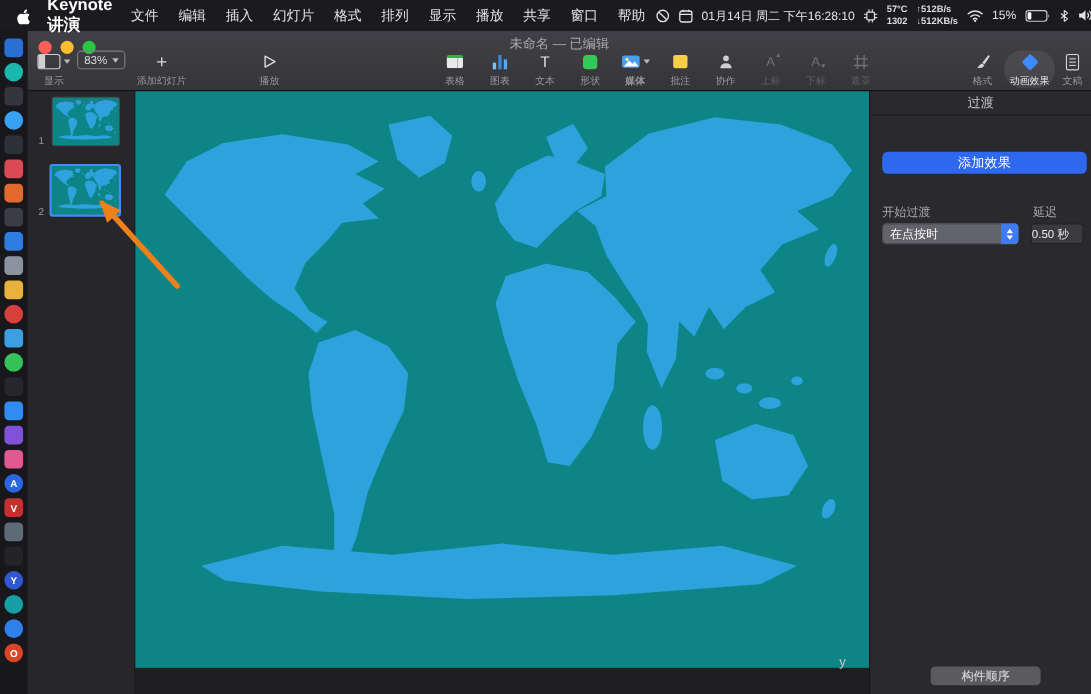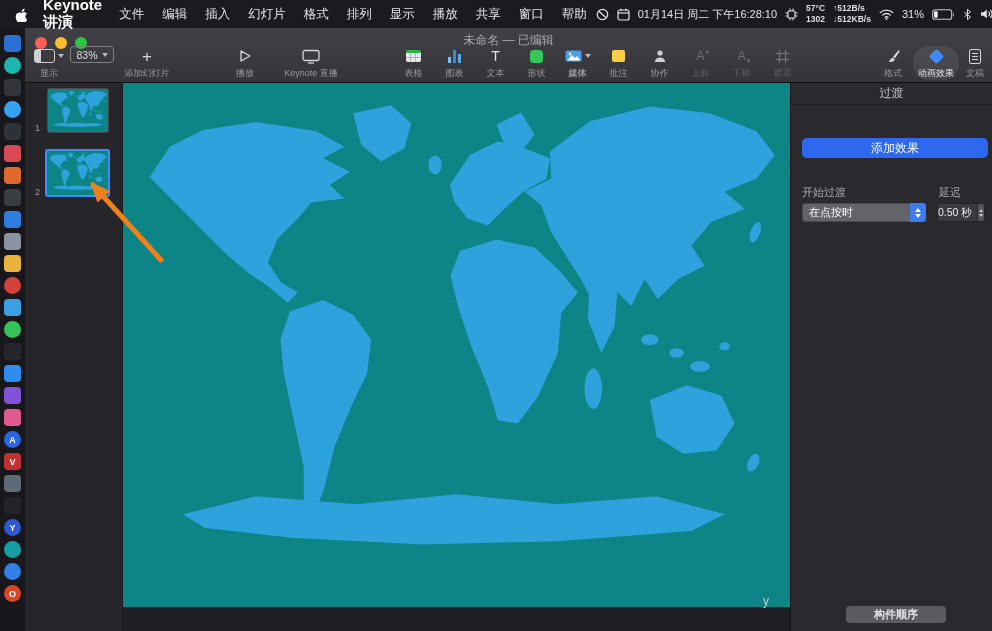--- a/index.html
+++ b/index.html
@@ -92,27 +92,27 @@
   .lbl-start{left:11px;top:102px;} .lbl-delay{left:148px;top:102px;}
   .dropdown{position:absolute;left:11px;top:120px;width:124px;height:19px;background:#63636a;
     border-radius:4px;display:flex;align-items:center;overflow:hidden;box-shadow:inset 0 0 0 1px #4a4a52;}
   .dd-text{flex:1;font-size:11px;color:#fff;padding-left:7px;white-space:nowrap;}
   .dd-cap{width:16px;height:100%;background:#3e7af0;display:flex;flex-direction:column;
     align-items:center;justify-content:center;gap:2px;}
   .tri-up{width:0;height:0;border-left:3px solid transparent;border-right:3px solid transparent;border-bottom:4px solid #fff;}
   .tri-dn{width:0;height:0;border-left:3px solid transparent;border-right:3px solid transparent;border-top:4px solid #fff;}
   .delaybox{position:absolute;left:146px;top:120px;width:48px;height:19px;background:#3a3a3f;
     border:1px solid #232327;border-radius:3px;display:flex;align-items:center;box-sizing:border-box;overflow:hidden;}
-  .delay-text{flex:1;text-align:right;font-size:10.5px;color:#ececef;padding-right:5px;white-space:nowrap;}
+  .delay-text{flex:1;text-align:right;font-size:10.5px;color:#ececef;padding-right:19px;white-space:nowrap;}
   .stepper{width:11px;height:100%;background:#55555b;border-left:1px solid #2a2a2e;
     display:flex;flex-direction:column;align-items:center;justify-content:center;gap:2px;}
   .stepper .tri-up{border-bottom-color:#cfcfd3;border-left-width:2.5px;border-right-width:2.5px;border-bottom-width:3.5px;}
   .stepper .tri-dn{border-top-color:#cfcfd3;border-left-width:2.5px;border-right-width:2.5px;border-top-width:3.5px;}
   .build-order{position:absolute;left:55px;bottom:8px;width:100px;height:17px;background:#5a5a5f;
-    border-radius:4px;color:#e2e2e5;font-size:11px;display:flex;align-items:center;justify-content:center;font-weight:bold;}
+    border-radius:4px;color:#e2e2e5;font-size:11px;display:flex;align-items:center;justify-content:center;}
   
   .arrow-overlay{position:absolute;inset:0;pointer-events:none;z-index:80;}
   .hidden-defs{position:absolute;width:0;height:0;}
 </style>
 </head>
 <body>
 
 <svg class="hidden-defs" aria-hidden="true">
   <defs>
     <g id="worldmap">
@@ -203,21 +203,21 @@
     <span class="sicon">
       <svg width="15" height="11" viewBox="0 0 15 11">
           <g fill="none" stroke="#e3e3e7" stroke-width="1.3" stroke-linecap="round">
             <path d="M1.2 3.6 A9 9 0 0 1 13.8 3.6"></path>
             <path d="M3.6 6.1 A5.6 5.6 0 0 1 11.4 6.1"></path>
             <path d="M5.9 8.4 A2.4 2.4 0 0 1 9.1 8.4"></path>
           </g>
           <circle cx="7.5" cy="10" r="1" fill="#e3e3e7"></circle>
         </svg>
     </span>
-    <span class="battpct">31%</span>
+    <span class="battpct">15%</span>
     <span class="sicon">
       <svg width="23" height="11" viewBox="0 0 23 11">
           <rect x="0.7" y="0.7" width="19" height="9.6" rx="2.4" fill="none" stroke="#c9c9cd" stroke-width="1.1"></rect>
           <rect x="2.2" y="2.2" width="3.4" height="6.6" rx="1" fill="#fff"></rect>
           <path d="M21 3.5 q1.6 2 0 4 Z" fill="#c9c9cd"></path>
         </svg>
     </span>
     <span class="sicon">
       <svg width="9" height="13" viewBox="0 0 10 13">
           <path d="M5 0.8 L5 12.2 M5 0.8 L8.4 3.6 L1.6 9 M5 12.2 L8.4 9.4 L1.6 4" fill="none" stroke="#e3e3e7" stroke-width="1.1" stroke-linejoin="round"></path>
@@ -299,29 +299,20 @@
     </div>
 
     <div class="tbi" style="left:196px;width:48px;">
       <span class="tbico">
           <svg width="14" height="14" viewBox="0 0 14 14">
             <polygon points="3,2 12,7 3,12" fill="none" stroke="#d6d6da" stroke-width="1.3" stroke-linejoin="round"></polygon>
           </svg>
         </span>
       <span class="tblbl">播放</span>
     </div>
-    <div class="tbi" style="left:246px;width:80px;">
-      <span class="tbico">
-          <svg width="18" height="15" viewBox="0 0 18 15">
-            <rect x="1" y="1.5" width="16" height="10" rx="2" fill="none" stroke="#d6d6da" stroke-width="1.3"></rect>
-            <line x1="6" y1="14" x2="12" y2="14" stroke="#d6d6da" stroke-width="1.3"></line>
-          </svg>
-        </span>
-      <span class="tblbl">Keynote 直播</span>
-    </div>
 
     <div class="tbi" style="left:368px;width:41px;align-items:center;">
       <span class="tbico">
           <span class="ic-table"></span>
         </span>
       <span class="tblbl">表格</span>
     </div>
     <div class="tbi" style="left:409px;width:41px;">
       <span class="tbico">
           <span class="ic-chart">

